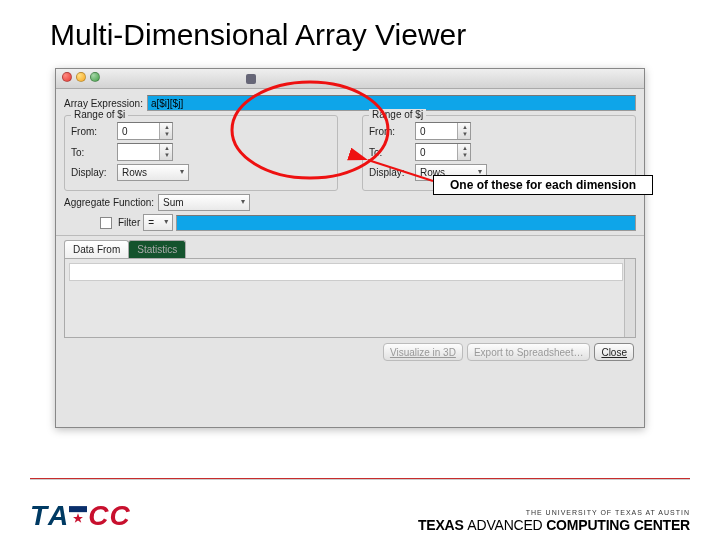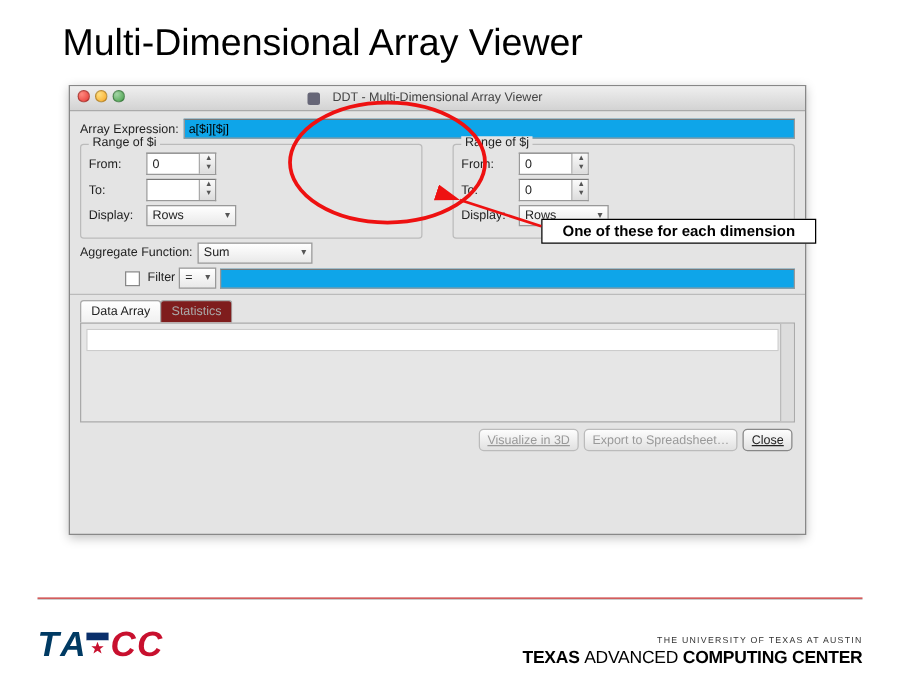--- a/index.html
+++ b/index.html
@@ -177,21 +177,21 @@
   }
   .tab {
     border: 1px solid #aaa;
     border-bottom: none;
     background: linear-gradient(#fff,#f0f0f0);
     padding: 3px 8px;
     font-size: 10px;
     border-radius: 3px 3px 0 0;
     margin-right: -1px;
   }
-  .tab.inactive { color: #aaa; background: #7f1d1d; }
+  .tab.inactive { color: #aaa; background: #14532d; }
   .table-area {
     border: 1px solid #aaa;
     height: 80px;
     background: #e6e6e6;
     position: relative;
   }
   .table-inner {
     position: absolute;
     left: 4px; top: 4px;
     right: 12px;
@@ -295,21 +295,20 @@
 <div class="slide-title">Multi-Dimensional Array Viewer</div>
 
 <div class="window">
   <div class="titlebar">
     <div class="traffic-lights">
       <span class="light red"></span>
       <span class="light yellow"></span>
       <span class="light green"></span>
     </div>
     <span class="appicon"></span>
-    <span>DDT - Multi-Dimensional Array Viewer</span>
   </div>
 
   <div class="body">
 
     <div class="row">
       <span class="lbl">Array Expression:</span>
       <input class="txtinput" style="flex: 1 1 0%;" value="a[$i][$j]">
     </div>
 
     <div class="ranges-row">
@@ -377,21 +376,21 @@
       <span class="lbl">Filter</span>
       <div class="combo" style="width:30px">
           <span>=</span>
         </div>
       <input class="txtinput" value="" style="">
     </div>
 
     <div class="hr"></div>
 
     <div class="tabs">
-      <div class="tab">Data Array</div>
+      <div class="tab">Data From</div>
       <div class="tab inactive">Statistics</div>
     </div>
     <div class="table-area">
       <div class="table-inner"></div>
       <div class="scroll-v"></div>
     </div>
 
     <div class="bottom-buttons">
       <div class="btn">
           <span style="text-decoration:underline">Visualize in 3D</span>

